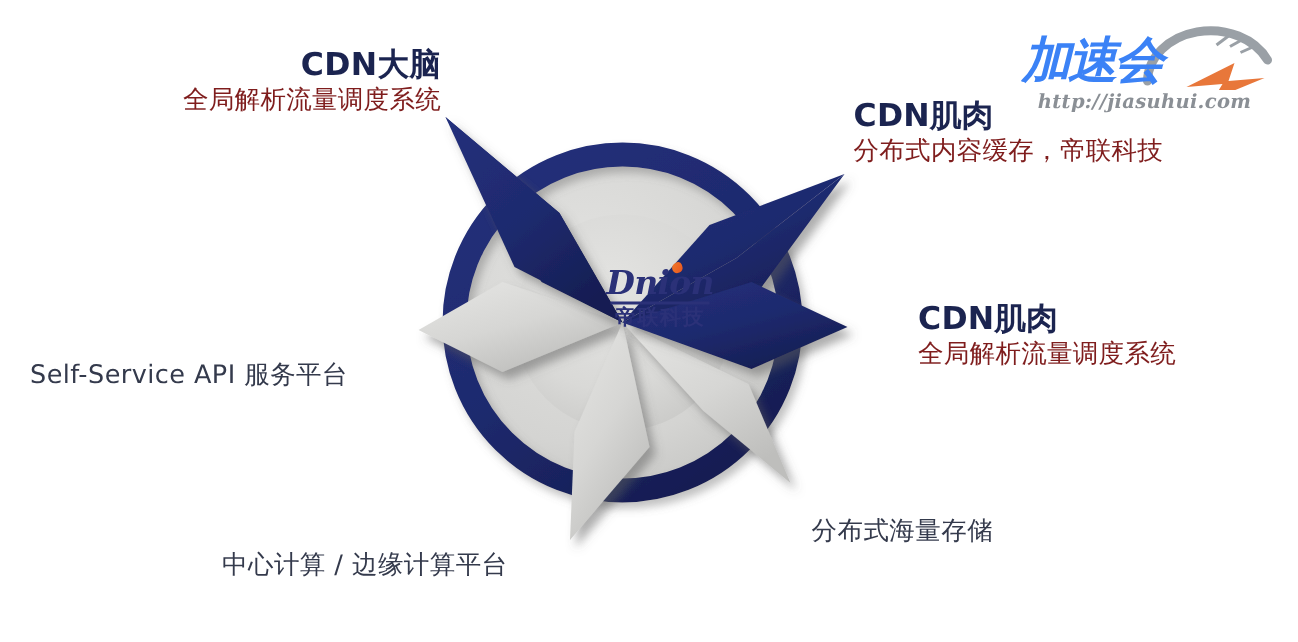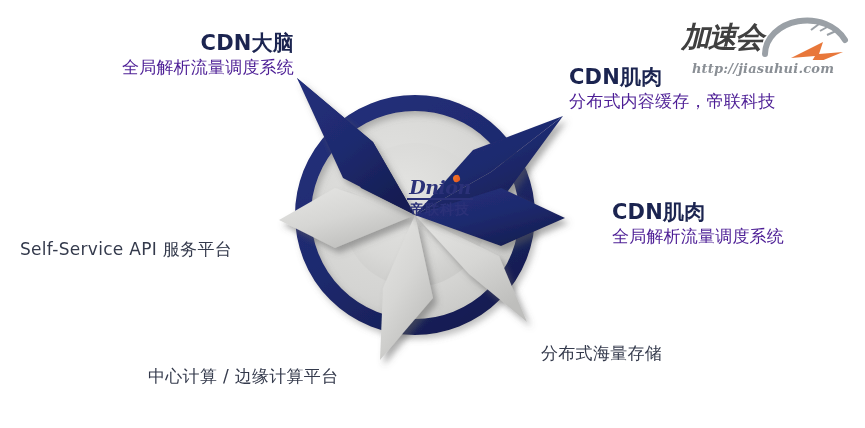--- a/index.html
+++ b/index.html
@@ -41,21 +41,21 @@
     top: 178px;
     width: 120px;
     text-align: center;
     line-height: 1;
     pointer-events: none;
   }
   .logo-word {
     font-family: "DejaVu Serif", "Liberation Serif", serif;
     font-style: italic;
     font-weight: bold;
-    font-size: 19px;
+    font-size: 22px;
     color: #2b3178;
     letter-spacing: -0.5px;
     position: relative;
     display: inline-block;
   }
   .logo-word .dot {
     position: absolute;
     left: 44px;
     top: -3px;
     width: 7px;
@@ -87,21 +87,21 @@
     font-family: "DejaVu Sans", "Liberation Sans", sans-serif;
     font-weight: bold;
     font-size: 21px;
     color: #1b2450;
     letter-spacing: 0.2px;
     line-height: 1.25;
   }
   .label .sub {
     font-family: "DejaVu Sans", "Liberation Sans", sans-serif;
     font-size: 17px;
-    color: #4c1d95;
+    color: #7f1d1d;
     line-height: 1.3;
     letter-spacing: 0.2px;
   }
   .label.align-right { text-align: right; }
   .label.align-left  { text-align: left;  }
 
   .plain {
     position: absolute;
     white-space: nowrap;
     font-family: "DejaVu Sans", "Liberation Sans", sans-serif;
@@ -140,22 +140,22 @@
     color: #8a8f95;
     letter-spacing: 0.2px;
   }
   #watermark .wm-cn {
     position: absolute;
     left: 6px;
     top: 4px;
     font-family: "DejaVu Sans", sans-serif;
     font-weight: bold;
     font-style: italic;
-    font-size: 29px;
-    color: #404040;
+    font-size: 33px;
+    color: #3b82f6;
     letter-spacing: -2px;
   }
   #watermark .wm-arc {
     position: absolute;
     right: 2px;
     top: 0px;
   }
 </style>
 </head>
 <body>

